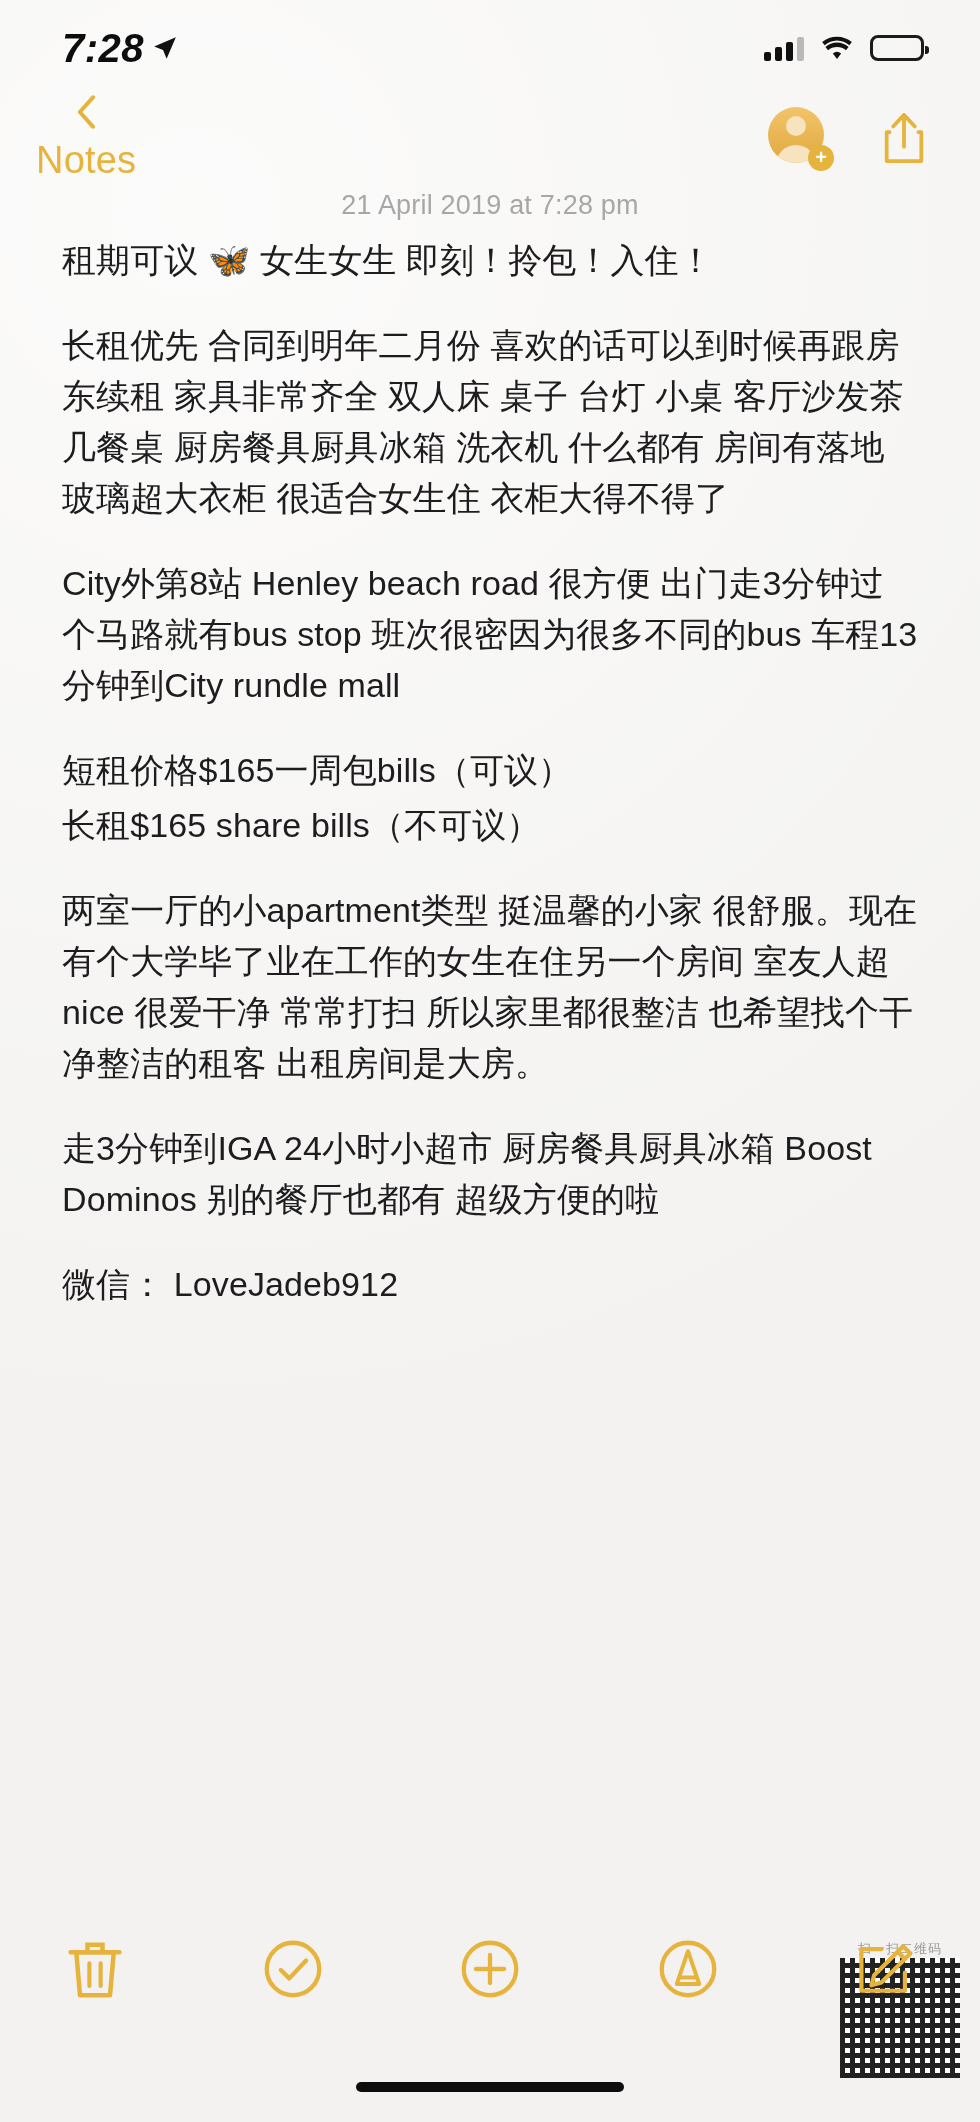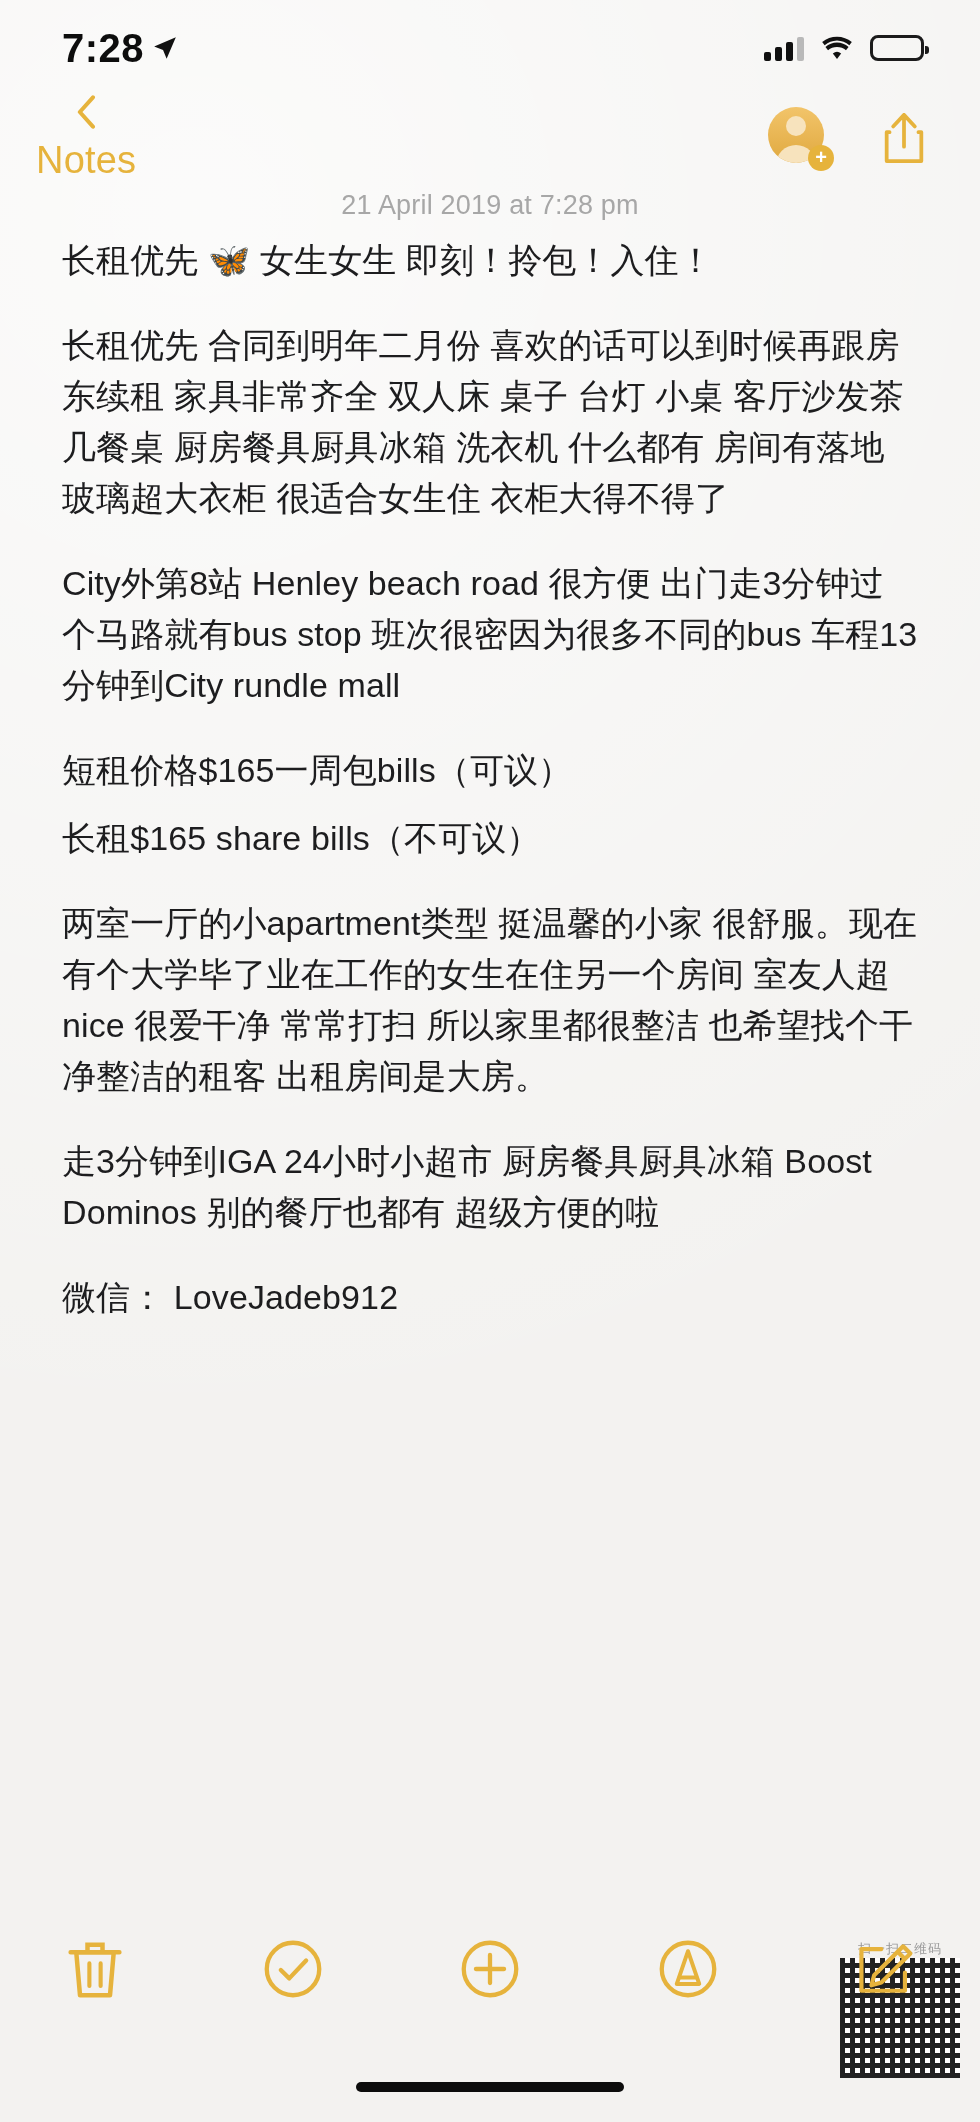--- a/index.html
+++ b/index.html
@@ -31,20 +31,21 @@
     display: flex;
     align-items: center;
     justify-content: space-between;
     padding: 0 56px 0 62px;
     box-sizing: border-box;
   }
   .status-left {
     display: flex;
     align-items: center;
     gap: 8px;
+    font-style: italic;
   }
   .status-time {
     font-size: 40px;
     font-weight: 600;
     letter-spacing: 0.5px;
     color: #0d0d0d;
   }
   .loc-arrow {
     display: inline-block;
     width: 26px;
@@ -191,21 +192,21 @@
   .note-body {
     font-size: 34px;
     line-height: 51px;
     color: #1d1d1f;
     letter-spacing: 0.1px;
   }
   .note-para {
     margin: 0 0 34px 0;
     white-space: pre-wrap;
   }
-  .note-para.tight { margin-bottom: 17px; }
+  .note-para.tight { margin-bottom: 4px; }
   .note-para:last-child { margin-bottom: 16px; }
 
   
   .toolbar {
     position: absolute;
     left: 0;
     right: 0;
     bottom: 96px;
     height: 110px;
     display: flex;
@@ -312,21 +313,21 @@
           <path d="M15 2 7.5 10M15 2l7.5 8M15 2v22" fill="none" stroke="#e6b33c" stroke-width="2.6" stroke-linecap="round" stroke-linejoin="round"></path>
           <path d="M5 14H3v20h24V14h-2" fill="none" stroke="#e6b33c" stroke-width="2.6" stroke-linecap="round" stroke-linejoin="round"></path>
         </svg>
       </span>
     </div>
   </div>
 
   <div class="note">
     <div class="note-date">21 April 2019 at 7:28 pm</div>
     <div class="note-body">
-      <p class="note-para">长租优先 🦋 女生女生 即刻！拎包！入住！</p>
+      <p class="note-para">租期可议 🦋 女生女生 即刻！拎包！入住！</p>
       <p class="note-para">长租优先 合同到明年二月份 喜欢的话可以到时候再跟房东续租 家具非常齐全 双人床 桌子 台灯 小桌 客厅沙发茶几餐桌 厨房餐具厨具冰箱 洗衣机 什么都有 房间有落地玻璃超大衣柜 很适合女生住 衣柜大得不得了</p>
       <p class="note-para">City外第8站 Henley beach road 很方便 出门走3分钟过个马路就有bus stop 班次很密因为很多不同的bus 车程13分钟到City rundle mall</p>
       <p class="note-para tight">短租价格$165一周包bills（可议）</p>
       <p class="note-para">长租$165 share bills（不可议）</p>
       <p class="note-para">两室一厅的小apartment类型 挺温馨的小家 很舒服。现在有个大学毕了业在工作的女生在住另一个房间 室友人超nice 很爱干净 常常打扫 所以家里都很整洁 也希望找个干净整洁的租客 出租房间是大房。</p>
       <p class="note-para">走3分钟到IGA 24小时小超市 厨房餐具厨具冰箱 Boost Dominos 别的餐厅也都有 超级方便的啦</p>
       <p class="note-para">微信： LoveJadeb912</p>
     </div>
   </div>
 

